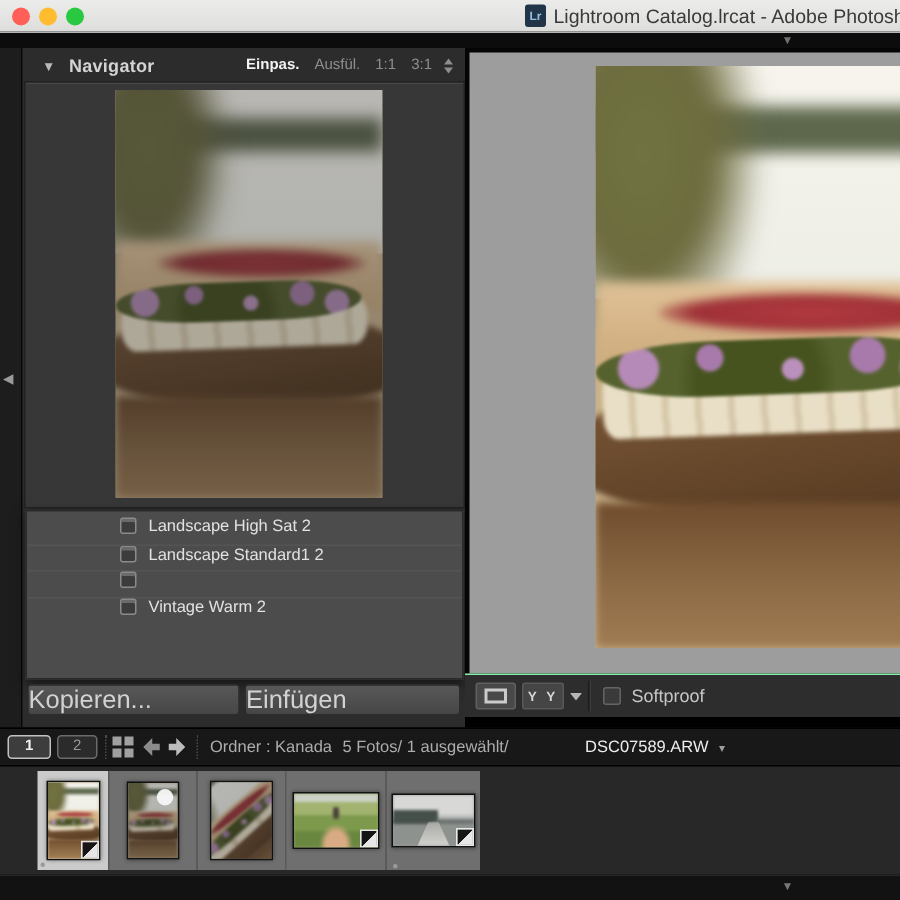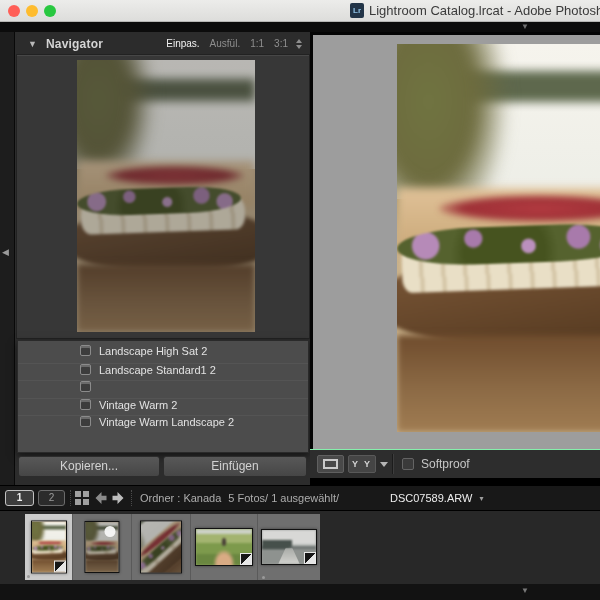--- a/index.html
+++ b/index.html
@@ -30,21 +30,21 @@
 
   
   .left-panel { position:absolute; left:14px; top:32px; width:296px; height:453px;
     background:#2c2c2c; border-left:1px solid #090909; }
   .nav-header { position:absolute; left:0; top:1px; width:296px; height:21px;
     display:flex; align-items:center; padding:0 9px 0 13px; }
   .nav-disc { font-size:9px; color:#b9b9b9; margin-right:9px; }
   .nav-title { font-size:12px; font-weight:600; color:#d4d4d4; letter-spacing:.2px; }
   .nav-sp { flex:1; }
   .zopt { font-size:10px; color:#8e8e8e; margin-left:10px; }
-  .zopt.active { color:#f2f2f2; font-weight:400; }
+  .zopt.active { color:#f2f2f2; font-weight:700; }
   .zstep { display:inline-flex; flex-direction:column; gap:2px; margin-left:8px; }
   .zstep b { width:0; height:0; border-left:3px solid transparent; border-right:3px solid transparent; }
   .zstep .up { border-bottom:4px solid #8e8e8e; }
   .zstep .dn { border-top:4px solid #8e8e8e; }
 
   .nav-box { position:absolute; left:1px; top:22px; width:294px; height:285px;
     background:#373737; border:1px solid #222; box-shadow:inset 0 1px 0 #474747; }
   .nav-photo { position:absolute; left:60px; top:5px; width:178px; height:272px; }
 
   
@@ -53,22 +53,22 @@
     padding-top:4px; overflow:hidden; }
   .preset-row { height:17.5px; display:flex; align-items:flex-start; padding-left:62px; }
   .preset-row + .preset-row { border-top:1px solid #545454; }
   .preset-icon { width:11px; height:11px; background:#3c3c3c; border:1px solid #8b8b8b;
     border-radius:2px; margin-right:8px; box-shadow:inset 0 2px 0 #6a6a6a; }
   .preset-label { font-size:11px; color:#e2e2e2; }
 
   
   .btn-row { position:absolute; left:3px; top:424px; width:290px; height:22px; }
   .lrbtn { position:absolute; top:0; height:21px; background:linear-gradient(#585858,#464646);
-    border:1px solid #2c2c2c; border-radius:3px; color:#d2d2d2; font-size:12px;
-    text-align:center; line-height:19px; }
+    border:1px solid #2c2c2c; border-radius:3px; color:#d2d2d2; font-size:17px;
+    line-height:19px; }
   .lrbtn.copy  { left:0;   width:142px; }
   .lrbtn.paste { left:145px; width:144px; }
 
   
   .main-area { position:absolute; left:310px; top:32px; width:290px; height:417px; background:#050505; }
   .canvas { position:absolute; left:3px; top:3px; width:287px; height:414px;
     background:#9d9d9d; overflow:hidden; }
   .main-photo { position:absolute; left:84px; top:9px; width:260px; height:388px; }
 
   
@@ -237,24 +237,20 @@
         <span class="preset-icon"></span>
         <span class="preset-label">Landscape Standard1 2</span>
       </div>
       <div class="preset-row">
         <span class="preset-icon"></span>
       </div>
       <div class="preset-row">
         <span class="preset-icon"></span>
         <span class="preset-label">Vintage Warm 2</span>
       </div>
-      <div class="preset-row">
-        <span class="preset-icon"></span>
-        <span class="preset-label">Vintage Warm Landscape 2</span>
-      </div>
     </div>
 
     <div class="btn-row">
       <div class="lrbtn copy">Kopieren...</div>
       <div class="lrbtn paste">Einfügen</div>
     </div>
   </div>
 
   <div class="main-area">
     <div class="canvas">

